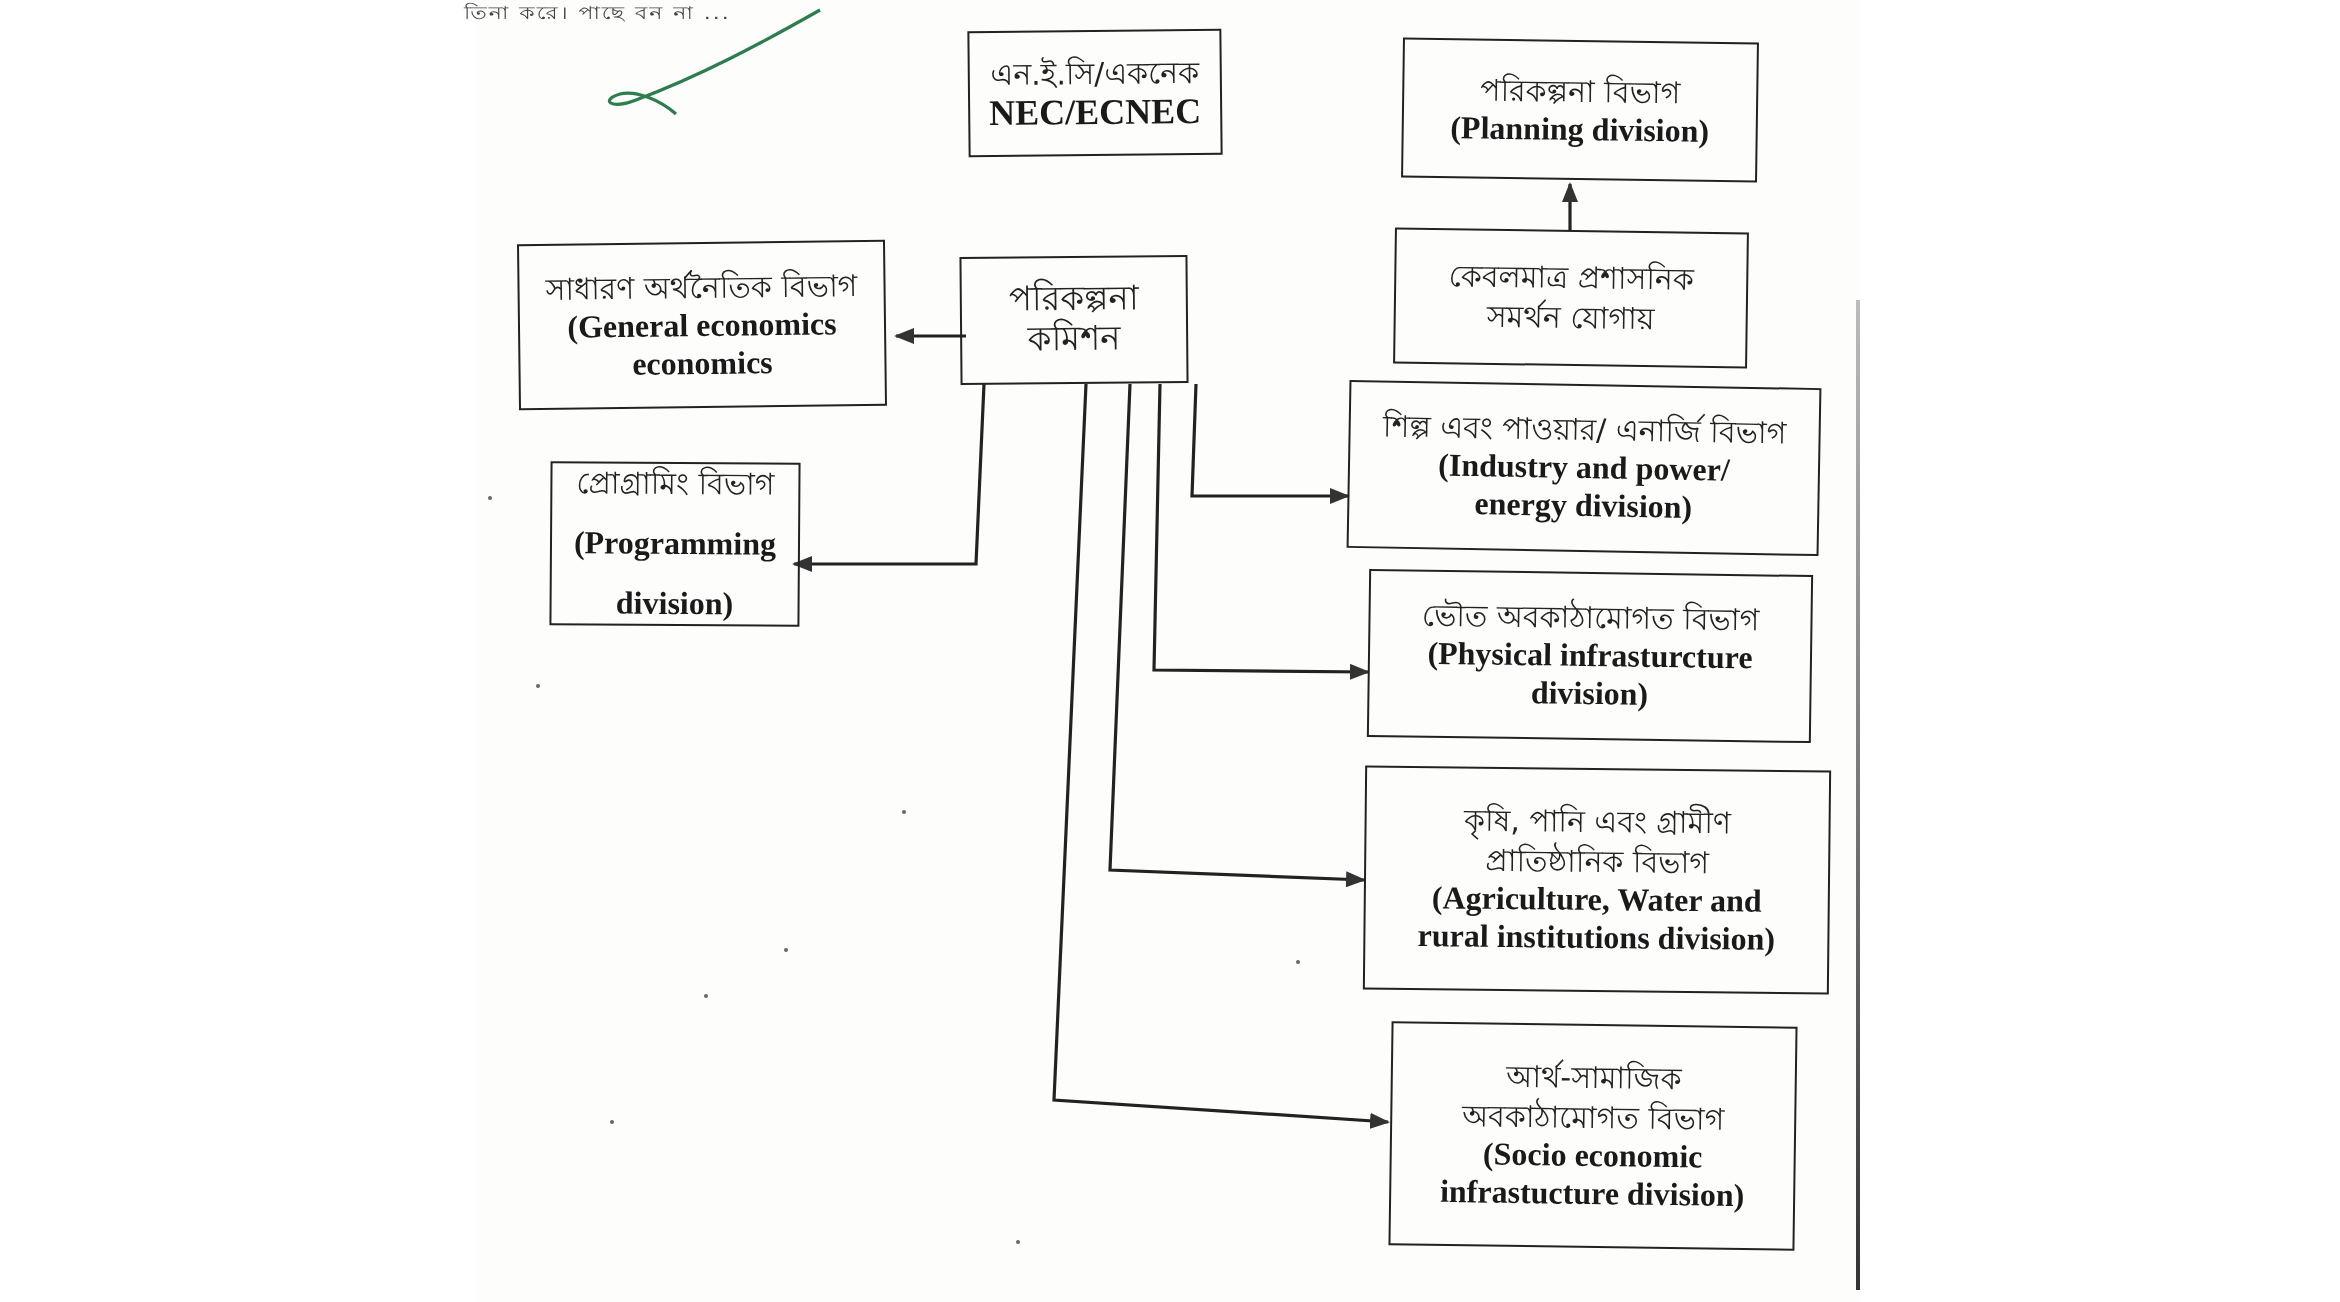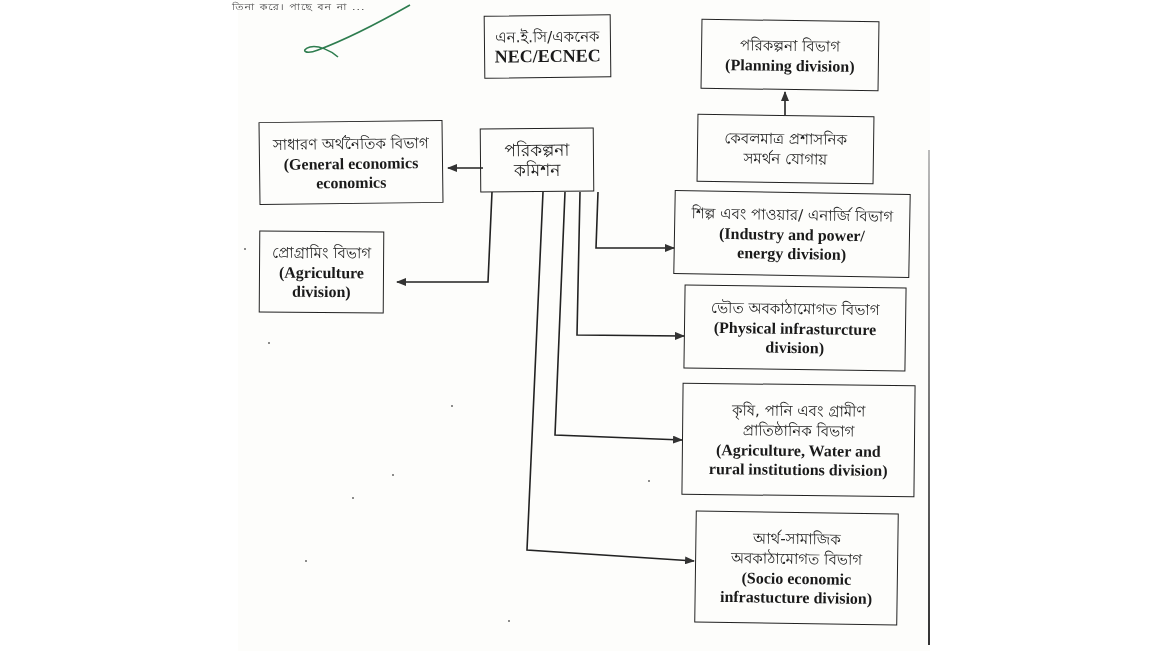--- a/index.html
+++ b/index.html
@@ -91,23 +91,23 @@
   <div class="bn">সাধারণ অর্থনৈতিক বিভাগ</div>
   <div class="en">(General economics</div>
   <div class="en">economics</div>
 </div>
 
 <div class="box" style="left:480px; top:128px; width:114px; height:64px; transform:rotate(-0.5deg);">
   <div class="bn big">পরিকল্পনা</div>
   <div class="bn big">কমিশন</div>
 </div>
 
-<div class="box" style="left:259px; top:231px; width:125px; height:82px; transform:rotate(0.4deg);">
+<div class="box" style="left:275px; top:231px; width:125px; height:82px; transform:rotate(0.4deg);gap:11px;">
   <div class="bn">প্রোগ্রামিং বিভাগ</div>
-  <div class="en">(Agriculture</div>
+  <div class="en">(Programming</div>
   <div class="en">division)</div>
 </div>
 
 <div class="box" style="left:674px; top:192px; width:236px; height:84px; transform:rotate(1deg);">
   <div class="bn">শিল্প এবং পাওয়ার/ এনার্জি বিভাগ</div>
   <div class="en">(Industry and power/</div>
   <div class="en">energy division)</div>
 </div>
 
 <div class="box" style="left:684px; top:286px; width:222px; height:84px; transform:rotate(0.8deg);">

